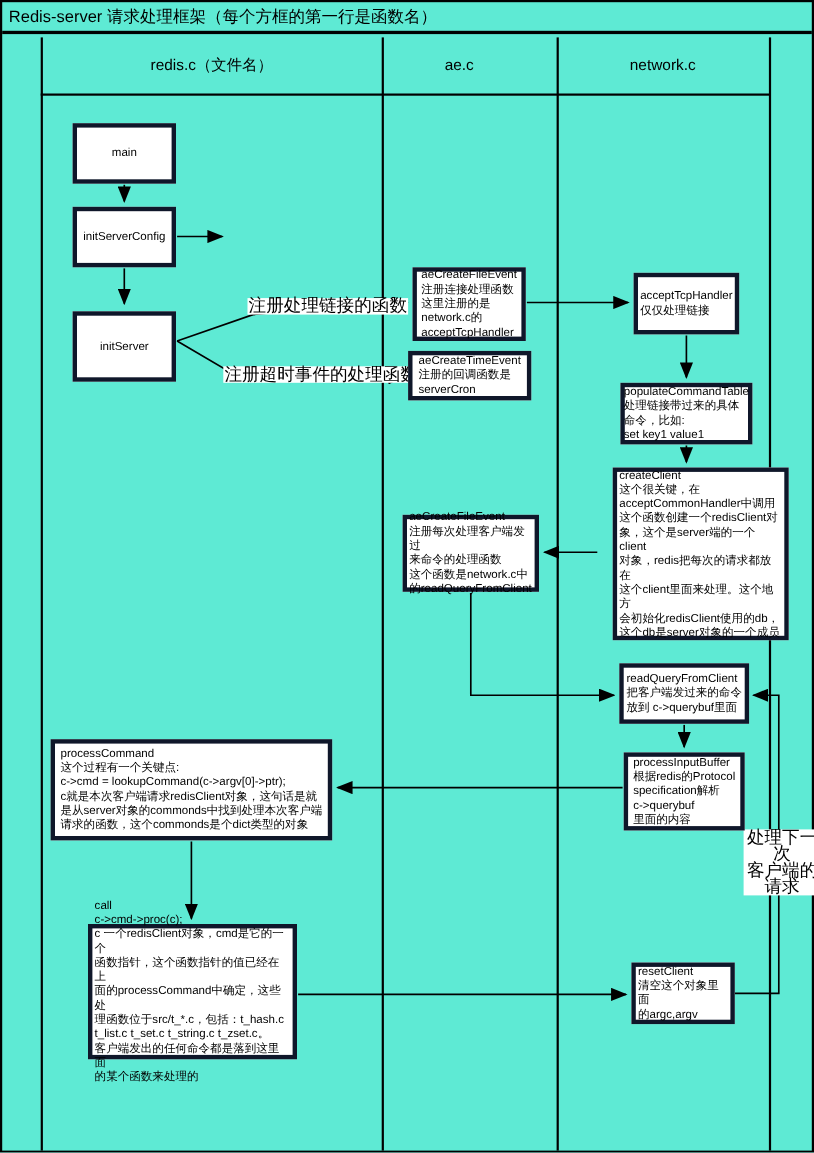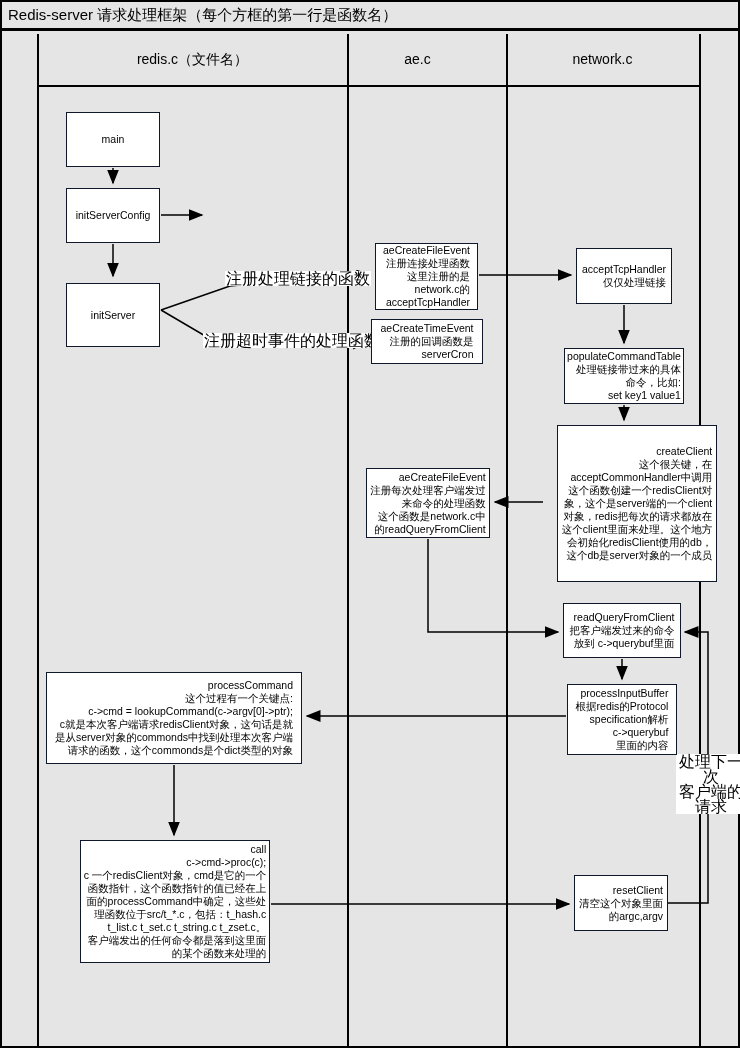--- a/index.html
+++ b/index.html
@@ -1,34 +1,34 @@
 <!DOCTYPE html>
 <html><head>
 <meta charset="utf-8">
 <style>
   html,body { margin:0; padding:0; background:#fff; }
   #canvas {
-    position:relative; width:740px; height:1048px; background:#e5e5e5;
+    position:relative; width:740px; height:1048px; background:#5eead4;
     font-family:"Liberation Sans","DejaVu Sans",sans-serif; color:#000;
     overflow:hidden;
   }
   .frame { position:absolute; left:0; top:0; width:740px; height:1048px;
     border:2px solid #000; box-sizing:border-box; }
   .title-band { position:absolute; left:2px; top:2px; width:736px; height:29px;
     border-bottom:3px solid #000; box-sizing:border-box; display:flex;
     align-items:center; padding-left:6px; font-size:15px; }
   .vline { position:absolute; top:34px; bottom:2px; width:1.5px; background:#000; }
   .hline { position:absolute; height:1.5px; background:#000; }
   .lane-title { position:absolute; top:51px; font-size:14px; text-align:center; }
   svg.edges { position:absolute; left:0; top:0; pointer-events:none; }
   .edge-label { position:absolute; font-size:16px; line-height:15px; background:#fff;
     white-space:pre-line; padding:0 1px; }
-  .node { position:absolute; box-sizing:border-box; border:1px solid #0f172a;
+  .node { position:absolute; box-sizing:border-box; border:4px solid #0f172a;
     background:#fff; display:flex; align-items:center; justify-content:center;
-    text-align:right; font-size:10.5px; line-height:13px; white-space:pre-line;
+    text-align:left; font-size:10.5px; line-height:13px; white-space:pre-line;
     padding:1px 2px; }
 </style>
 </head>
 <body>
 
 <div id="canvas">
 
   <div class="frame"></div>
   <div class="title-band">
     <span>Redis-server 请求处理框架（每个方框的第一行是函数名）</span>

